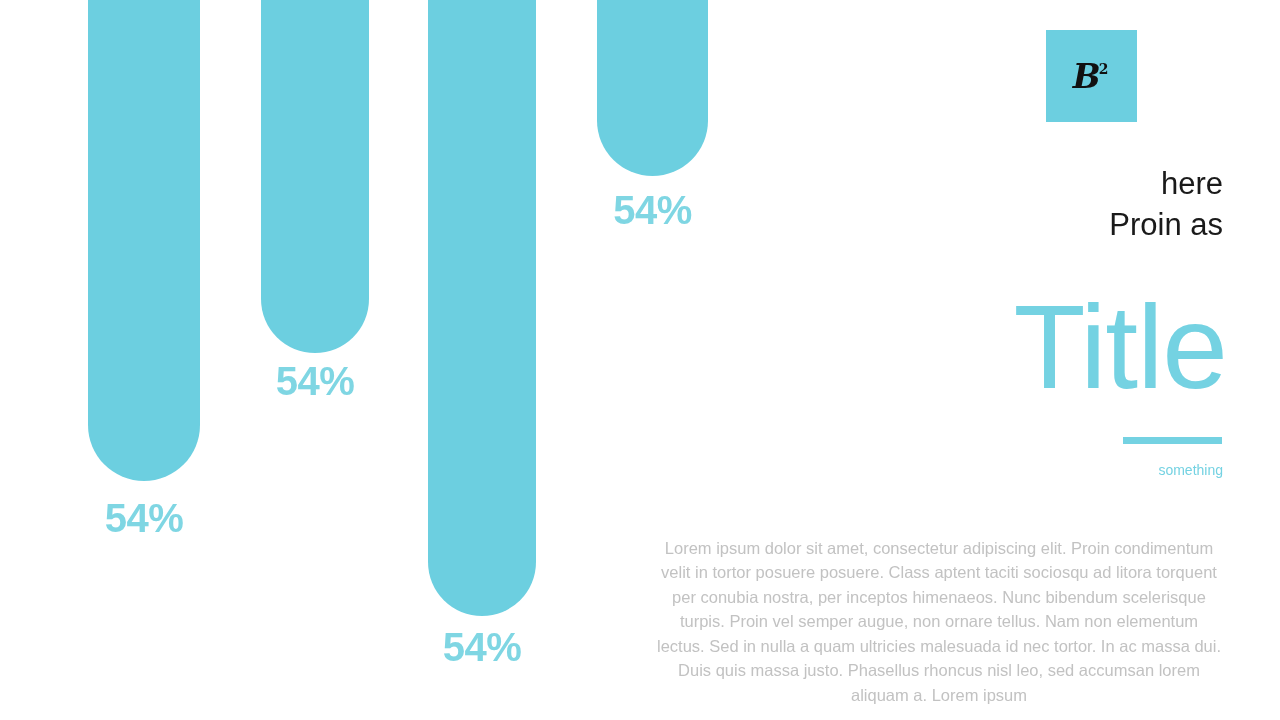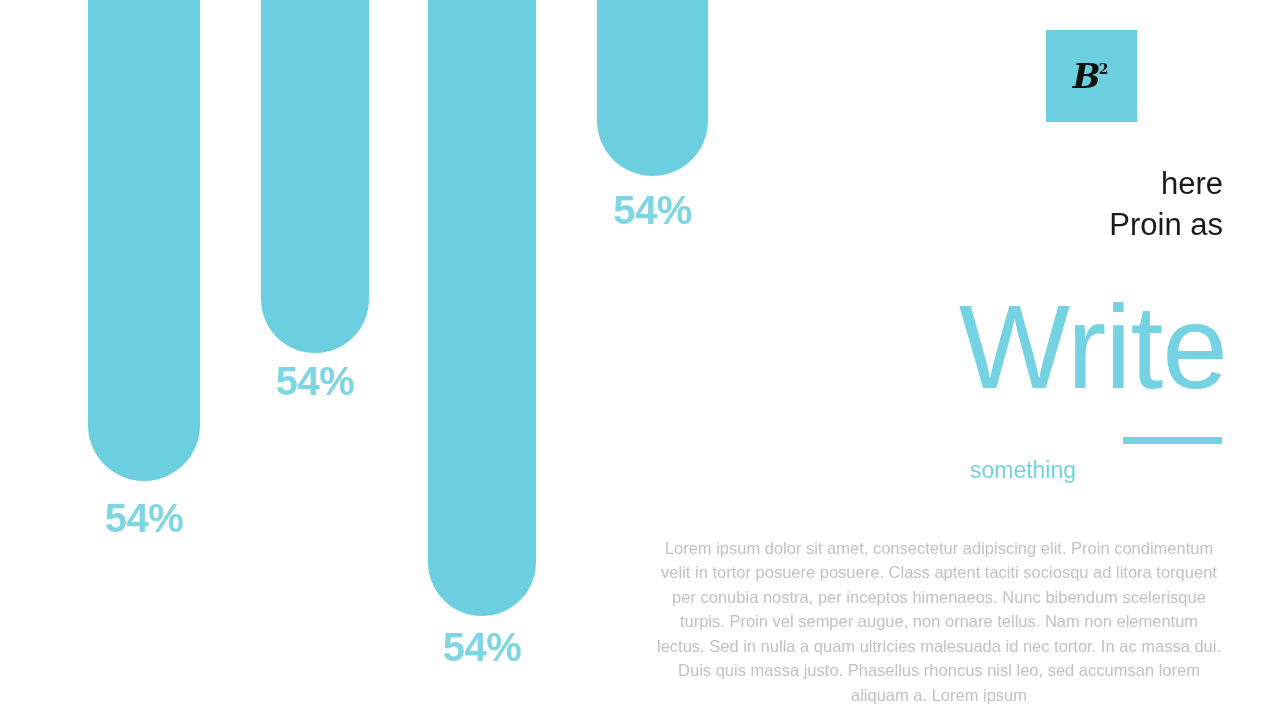--- a/index.html
+++ b/index.html
@@ -115,22 +115,22 @@
     top: 407px;
     width: 99px;
     height: 7px;
   }
 
   #subtitle {
     position: absolute;
     right: 57px;
     top: 427px;
     width: 400px;
-    text-align: center;
-    font-size: 23px;
+    text-align: right;
+    font-size: 14px;
     line-height: 26px;
     font-weight: 400;
   }
 
   #body-copy {
     position: absolute;
     right: 57px;
     top: 489px;
     width: 568px;
     text-align: center;
@@ -173,21 +173,21 @@
 
     <div id="logo-box" style="background: rgb(108, 207, 224);">
       <span id="logo-mark" style="color: rgb(17, 17, 17);"><span>B</span><sup>2</sup></span>
     </div>
 
     <div id="headline" style="color: rgb(26, 26, 26);">
       <span class="hl-line">here</span>
       <span class="hl-line">Proin as</span>
     </div>
 
-    <div id="big-title" style="color: rgb(116, 210, 226);">Write</div>
+    <div id="big-title" style="color: rgb(116, 210, 226);">Title</div>
 
     <div id="title-rule" style="background: rgb(116, 210, 226);"></div>
 
     <div id="subtitle" style="color: rgb(116, 210, 226);">something</div>
 
     <p id="body-copy" style="color: rgb(194, 194, 194);">Lorem ipsum dolor sit amet, consectetur adipiscing elit. Proin condimentum velit in tortor posuere posuere. Class aptent taciti sociosqu ad litora torquent per conubia nostra, per inceptos himenaeos. Nunc bibendum scelerisque turpis. Proin vel semper augue, non ornare tellus. Nam non elementum lectus. Sed in nulla a quam ultricies malesuada id nec tortor. In ac massa dui. Duis quis massa justo. Phasellus rhoncus nisl leo, sed accumsan lorem aliquam a. Lorem ipsum</p>
 
   </div>
 
 </div>

